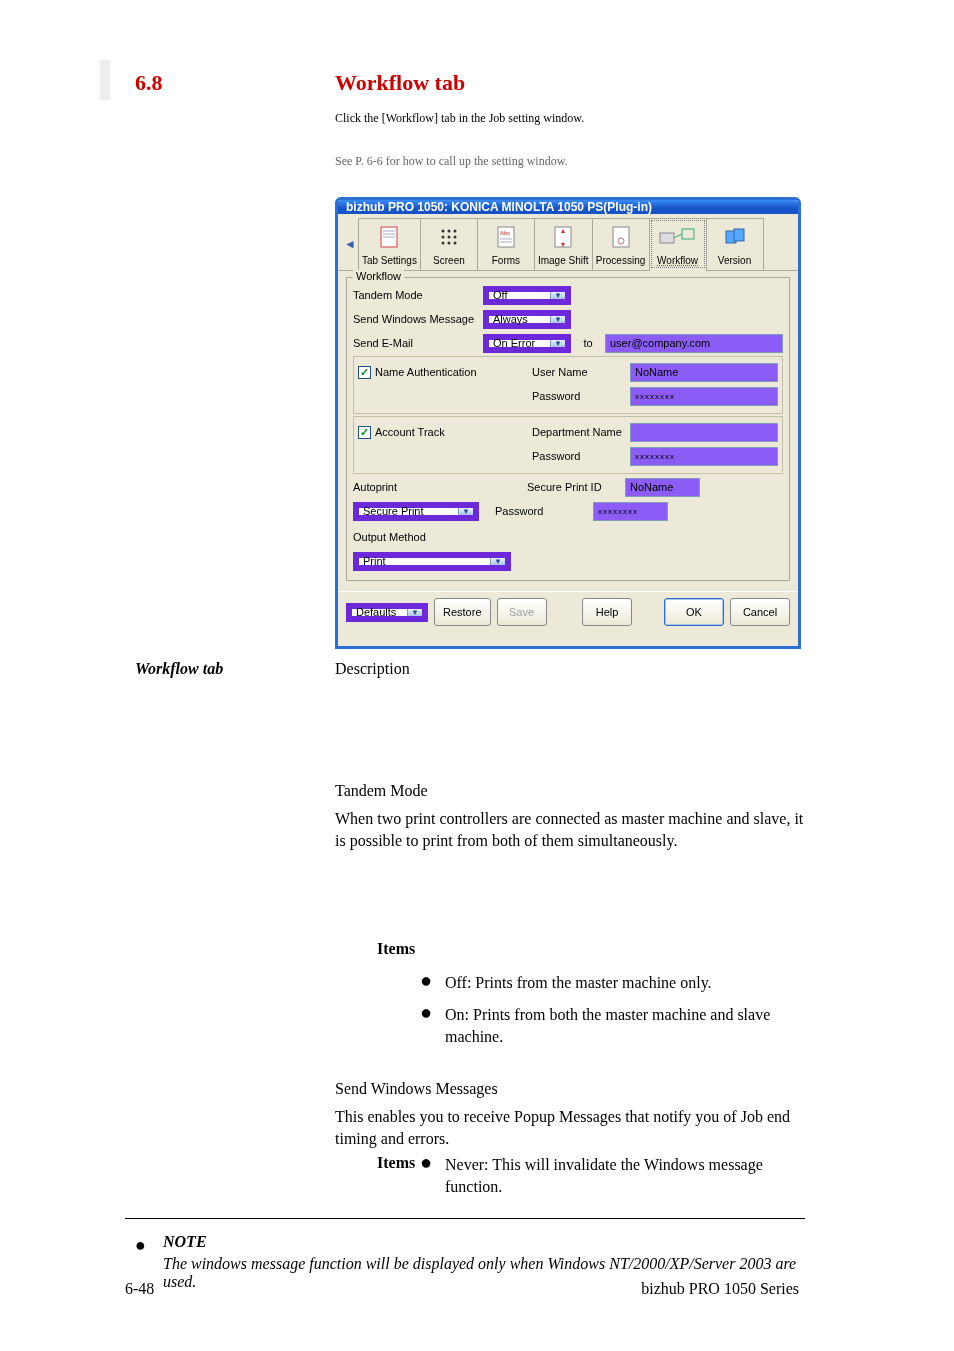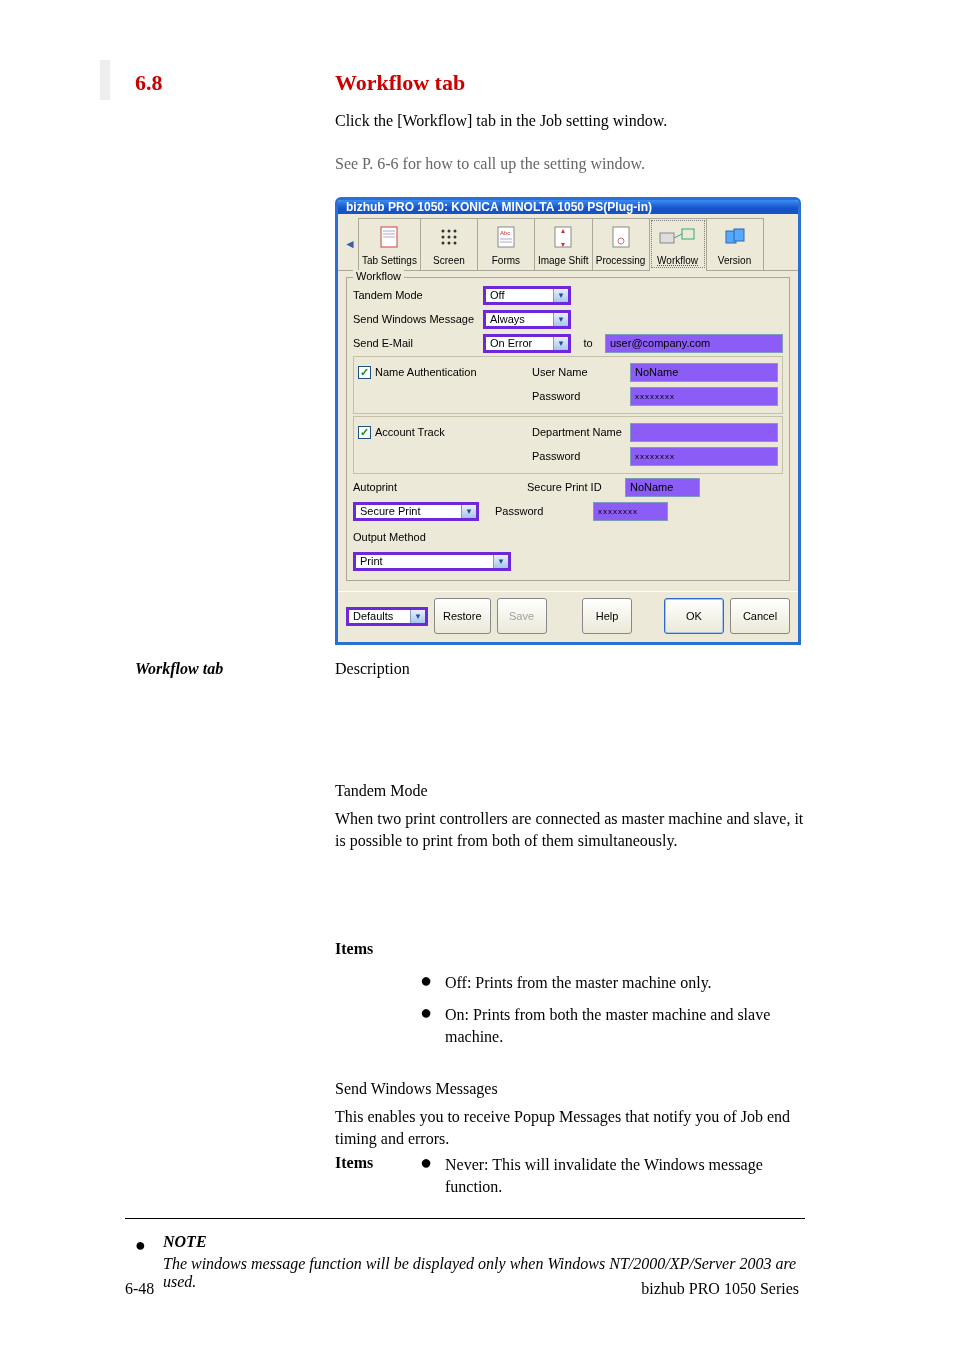--- a/index.html
+++ b/index.html
@@ -2,21 +2,21 @@
 <html><head>
 <meta charset="utf-8">
 <style>
   * { box-sizing: border-box; }
   body { margin: 0; font-family: "Times New Roman", serif; font-size: 16px; color: #000; background: #fff; }
   .page { width: 954px; height: 1351px; position: relative; margin: 0 auto; background: #fff; }
 
   .sec-num { position: absolute; left: 135px; top: 70px; font-size: 22px; font-weight: bold; color: #c00; }
   .sec-title { position: absolute; left: 335px; top: 70px; font-size: 22px; font-weight: bold; color: #c00; }
 
-  .body-text { position: absolute; font-family: "Times New Roman", serif; font-size: 16px; line-height: 1.35; }
+  .body-text { position: absolute; font-family: "Times New Roman", serif; font-size: 12px; line-height: 1.35; }
   .intro { left: 335px; top: 110px; width: 460px; }
   .see1  { left: 335px; top: 153px; width: 460px; color: #666; }
 
   .dialog-wrap { position: absolute; left: 335px; top: 197px; width: 466px; }
 
   
   .dialog { border: 3px solid #2a6fd4; border-radius: 6px 6px 0 0; background: #ece9d8; font-family: Tahoma, Arial, sans-serif; font-size: 11px; color: #000; }
   .titlebar { height: 14px; background: linear-gradient(to bottom, #3a8cf7, #1553c7 60%, #1553c7); color: #fff; display:flex; align-items:center; padding: 0 8px; font-weight: bold; font-size: 12px; border-radius: 3px 3px 0 0; }
 
   .tabsrow { display:flex; align-items:flex-end; background:#ece9d8; border-bottom:1px solid #aca899; padding: 4px 0 0 4px; position:relative; }
@@ -30,40 +30,40 @@
 
   .pane { padding: 6px 8px 10px; }
   .fieldset { border:1px solid #aca899; padding: 6px; position:relative; }
   .fieldset .legend { position:absolute; top:-8px; left:6px; background:#ece9d8; padding:0 3px; font-size:11px; }
 
   .row { display:flex; align-items:center; min-height:22px; margin-bottom:2px; }
   .row .lbl { width:130px; }
   .row .lblmid { width: 98px; }
   .row .to { width:34px; text-align:center; }
 
-  .select { display:inline-flex; align-items:center; background:#fff; border:3px solid #6d28d9; height:19px; min-width:80px; position:relative; padding: 0 16px 0 4px; font-size:11px; }
+  .select { display:inline-flex; align-items:center; background:#fff; border:6px solid #6d28d9; height:19px; min-width:80px; position:relative; padding: 0 16px 0 4px; font-size:11px; }
   .select .arrowbtn { position:absolute; right:0; top:0; bottom:0; width:15px; background: linear-gradient(to bottom,#e8f0fb,#c7dbf7 50%,#a8c3ec); border-left:1px solid #7f9db9; display:flex; align-items:center; justify-content:center; color:#2a4a8a; font-size:9px;}
   .txt { background:#8b5cf6; border:1px solid #7f9db9; height:19px; padding:0 4px; font-size:11px; display:inline-flex; align-items:center; min-width:130px; }
   .chk { display:inline-flex; align-items:center; }
   .chk .box { width:13px; height:13px; border:1px solid #1c5180; background:#fff; margin-right:4px; display:flex; align-items:center; justify-content:center; color:#188a28; font-size:11px; font-weight:bold; line-height:1;}
 
   .sub { border:1px solid #c4c0a8; padding:4px; margin-top:2px; margin-bottom:2px; }
 
-  .btnrow { display:flex; align-items:center; padding: 6px 8px 8px; border-top:1px solid #fff; gap:6px;}
-  .xpbtn { border:1px solid #888; background: linear-gradient(to bottom,#fff,#ece9d8); height:36px; min-width:60px; font-size:11px; display:inline-flex; align-items:center; justify-content:center; padding:0 8px; border-radius:3px;}
+  .btnrow { display:flex; align-items:center; padding: 6px 8px 20px; border-top:1px solid #fff; gap:6px;}
+  .xpbtn { border:1px solid #888; background: linear-gradient(to bottom,#fff,#ece9d8); height:28px; min-width:60px; font-size:11px; display:inline-flex; align-items:center; justify-content:center; padding:0 8px; border-radius:3px;}
   .xpbtn.default { border:1px solid #3169c6; box-shadow: 0 0 0 1px #a8c5f0 inset; }
   .xpbtn.disabled { color:#a0a0a0; }
   .spacer { flex:1; }
 
   
   .para  { position: absolute; left: 335px; width: 460px; font-size:16px; line-height:1.35; }
   .head  { position: absolute; font-size:16px; font-weight: normal; }
   .bullet{ position:absolute; font-size:20px; line-height:1;}
   .bullettxt{ position:absolute; font-size:16px; line-height:1.35; }
-  .subhead{ position:absolute; font-size:16px; font-weight:bold;}
+  .subhead{ position:absolute; font-size:16px; font-weight:bold;margin-left:42px;}
   .footerline{ position:absolute; left:125px; top:1218px; width:680px; border-top:1px solid #000;}
   .footeritalic{ position:absolute; font-style:italic; font-size:16px;}
   .pagenum{ position:absolute; left:125px; top:1280px; font-size:16px;}
   .pagever{ position:absolute; right:155px; top:1280px; font-size:16px; text-align:right;}
   .margintitle{ position:absolute; left:135px; font-size:16px; font-style:italic; font-weight:bold;}
   .greybar{ position:absolute; left:100px; top:60px; width:10px; height:40px; background:#eee;}
 </style>
 </head>
 <body>
 <div class="page">

